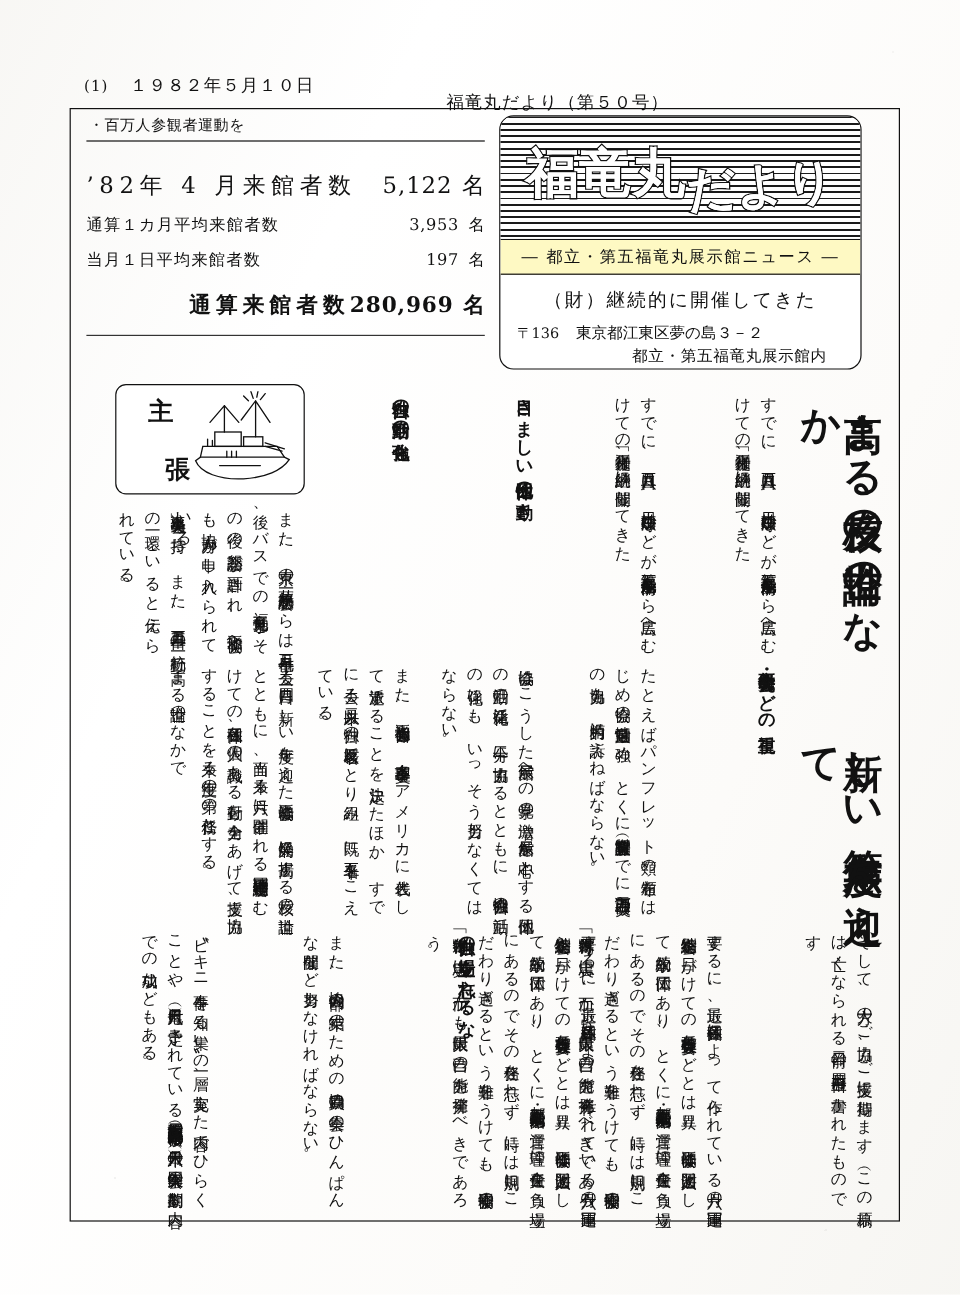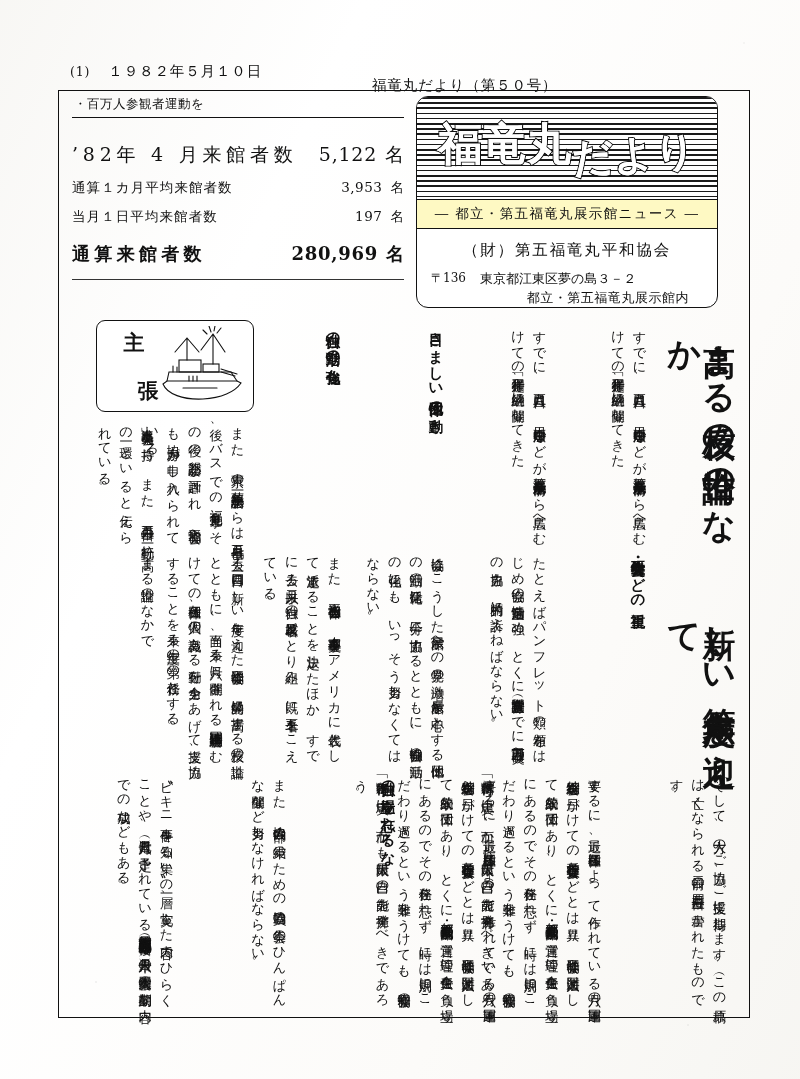--- a/index.html
+++ b/index.html
@@ -51,21 +51,21 @@
   .rule.thin{border-top:1px solid #333;}
   .srow{display:flex;align-items:baseline;justify-content:space-between;white-space:nowrap;}
   .srow .lbl{letter-spacing:.22em;}
   .srow .val{letter-spacing:.04em;font-family:"DejaVu Serif",serif;}
   .srow .unit{letter-spacing:0;margin-left:8px;}
   .big{font-size:19px;margin-top:24px;}
   .big .lbl{letter-spacing:.25em;}
   .big .val{font-size:19px;}
   .sm{font-size:13.5px;margin-top:11px;gap:22px;}
   .sm .lbl{letter-spacing:.08em;}
-  .tot{font-size:18px;font-weight:bold;margin-top:16px;}
+  .tot{font-size:18px;font-weight:bold;margin-top:16px;justify-content:flex-end;}
   .tot .lbl{letter-spacing:.24em;}
   .tot .val{font-size:18px;font-weight:bold;}
 
   
   .masthead{
     position:absolute;left:416px;top:96px;width:302px;height:212px;
     border:1.4px solid #111;border-radius:12px;box-sizing:border-box;
     overflow:hidden;background:#fff;
   }
   .mh-stripes{
@@ -199,21 +199,21 @@
   </div>
 
   <div class="masthead">
     <div class="mh-stripes">
       <div class="mh-title">
         <span class="b">福竜丸</span>
           <span class="c">だより</span>
       </div>
     </div>
     <div class="mh-sub">― 都立・第五福竜丸展示館ニュース ―</div>
-    <div class="mh-org">（財）第五福竜丸平和協会</div>
+    <div class="mh-org">（財）継続的に開催してきた</div>
     <div class="mh-addr">
       <div class="l1">
         <span class="zip">〒136</span>
         <span>東京都江東区夢の島３－２</span>
       </div>
       <div class="l2">都立・第五福竜丸展示館内</div>
       <div class="l3">電話（521）8494</div>
     </div>
   </div>
 

